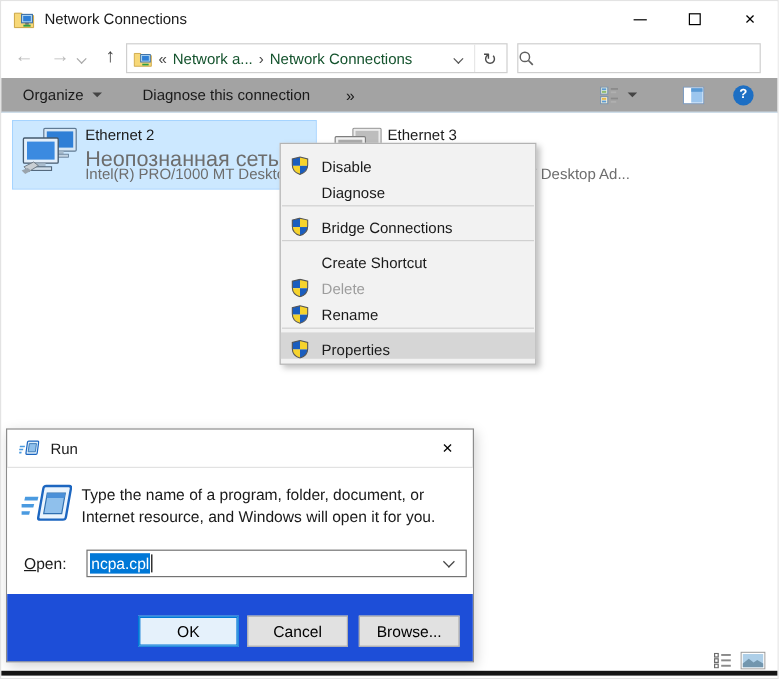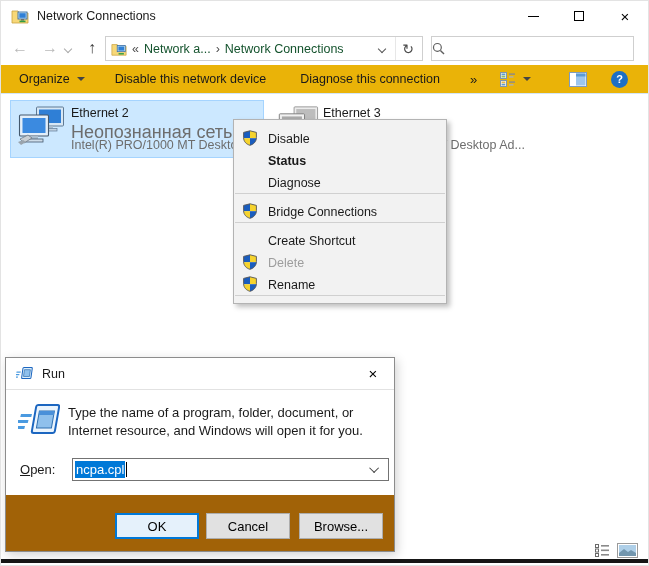--- a/index.html
+++ b/index.html
@@ -30,21 +30,21 @@
   .crumb { color:#14532d; }
   .addr-right { margin-left:auto; display:flex; align-items:center; }
   .addr-chev { width:6px; height:6px; border-left:1px solid #555; border-bottom:1px solid #555; transform:rotate(-45deg); margin-right:10px; }
   .refresh { font-size:14px; color:#4a4a4a; padding:0 8px 0 6px; border-left:1px solid #e7e7e7; height:23px; display:flex; align-items:center; }
   .searchbox { position:absolute; left:430px; top:5px; width:203px; height:25px; border:1px solid #cfcfcf; background:#fff; display:flex; align-items:center; }
   .searchbox input { flex:1; border:0; outline:none; font:12.5px "Liberation Sans", sans-serif; color:#1a1a1a; padding-left:8px; background:transparent; }
   .searchbox input::placeholder { color:#8a8a8a; opacity:1; }
   .search-glyph { flex:0 0 auto; margin-right:7px; }
 
   
-  .toolbar { position:absolute; left:0; top:64px; right:0; height:29px; background:#eab308; border-bottom:1px solid #d4e6f6; display:flex; align-items:center; font-size:12.5px; }
+  .toolbar { position:absolute; left:0; top:64px; right:0; height:29px; background:#a3a3a3; border-bottom:1px solid #d4e6f6; display:flex; align-items:center; font-size:12.5px; }
   .tb-item { display:flex; align-items:center; height:100%; padding:0 8px; color:#1a1a1a; }
   .tb-organize { margin-left:10px; }
   .tri-down { width:0; height:0; border-left:4px solid transparent; border-right:4px solid transparent; border-top:4px solid #444; margin-left:7px; }
   .tb-gap1 { margin-left:14px; } .tb-gap2 { margin-left:18px; }
   .tb-more { margin-left:14px; color:#1a1a1a; font-size:13px; }
   .tb-right { margin-left:auto; display:flex; align-items:center; margin-right:14px; }
   .tb-icon { display:flex; align-items:center; justify-content:center; padding:0 6px; }
   .help-circle { width:17px; height:17px; border-radius:50%; background:#1d6fc4; color:#fff; font-size:11px; font-weight:bold; display:flex; align-items:center; justify-content:center; }
 
   
@@ -79,21 +79,21 @@
   .run-big-icon { position:absolute; left:12px; top:12px; }
   .run-desc { position:absolute; left:62px; top:14px; width:316px; font-size:13px; line-height:1.35; color:#1a1a1a; }
   .run-open-row { position:absolute; left:0; top:66px; right:0; height:30px; }
   .run-open-label { position:absolute; left:14px; top:6px; font-size:13px; display:inline-block; }
   .u-first { display:inline-block; }
   .u-first::first-letter { text-decoration:underline; }
   .run-combo { position:absolute; left:66px; top:2px; width:317px; height:23px; border:1px solid #737373; background:#fff; display:flex; align-items:center; }
   .combo-value { margin-left:2px; font-size:13px; background:#0078d7; color:#fff; padding:1px 1px; }
   .combo-caret { width:0; height:15px; border-left:1px solid #000; margin-left:1px; }
   .combo-chev { margin-left:auto; margin-right:9px; width:7px; height:7px; border-left:1px solid #444; border-bottom:1px solid #444; transform:rotate(-45deg) translateY(-2px); }
-  .run-footer { position:absolute; left:0; bottom:0; right:0; height:56px; background:#a16207; }
+  .run-footer { position:absolute; left:0; bottom:0; right:0; height:56px; background:#1d4ed8; }
   .run-btn { position:absolute; top:18px; width:84px; height:26px; background:#e1e1e1; border:1px solid #adadad; font:13px "Liberation Sans", sans-serif; display:flex; align-items:center; justify-content:center; }
   .btn-ok { left:109px; background:#e5f1fb; border:1px solid #0078d7; box-shadow:inset 0 0 0 1px #0078d7; }
   .btn-cancel { left:200px; }
   .btn-browse { left:293px; }
 
   
   .statusbar-icons { position:absolute; right:10px; top:542px; display:flex; align-items:center; z-index:2; }
   .sb-icon { margin-left:7px; }
   .bottom-strip { position:absolute; left:0; top:558px; width:100%; height:4px; background:#161616; }
 </style>
@@ -167,23 +167,20 @@
         <line x1="8.4" y1="8.4" x2="12" y2="12" stroke="#5f5f5f" stroke-width="1.4"></line>
       </svg>
     </div>
   </div>
 
   <div class="toolbar">
     <div class="tb-item tb-organize">
       <span>Organize</span>
       <span class="tri-down"></span>
     </div>
-    <div class="tb-item tb-gap1">
-      <span>Disable this network device</span>
-    </div>
     <div class="tb-item tb-gap2">
       <span>Diagnose this connection</span>
     </div>
     <div class="tb-item tb-more">»</div>
 
     <div class="tb-right">
       <div class="tb-icon">
         <svg width="16" height="15" viewBox="0 0 16 15">
           <rect x="0.5" y="0.5" width="6" height="6" fill="#e8f0e0" stroke="#7d96af"></rect>
           <rect x="1.6" y="1.6" width="3.6" height="1.6" fill="#5b9bd5"></rect>
@@ -253,24 +250,20 @@
           <g clip-path="url(#shieldClip)">
             <rect width="8" height="8.2" fill="#1a5dbe"></rect>
             <rect x="8" width="8" height="8.2" fill="#f6d32d"></rect>
             <rect y="8.2" width="8" height="7.8" fill="#f6d32d"></rect>
             <rect x="8" y="8.2" width="8" height="7.8" fill="#1a5dbe"></rect>
           </g>
           <path d="M8 0.8 L14.4 2.4 V7.6 C14.4 11.7 11.6 14.3 8 15.3 C4.4 14.3 1.6 11.7 1.6 7.6 V2.4 Z" fill="none" stroke="#555" stroke-width="0.9"></path>
         </svg>
       <span class="mi-label">Disable</span>
     </div>
-    <div class="menu-item bold">
-      <span class="mi-icon empty"></span>
-      <span class="mi-label">Status</span>
-    </div>
     <div class="menu-item">
       <span class="mi-icon empty"></span>
       <span class="mi-label">Diagnose</span>
     </div>
     <div class="menu-sep"></div>
     <div class="menu-item">
       <svg class="mi-icon" viewBox="0 0 16 16">
           <g clip-path="url(#shieldClip)">
             <rect width="8" height="8.2" fill="#1a5dbe"></rect>
             <rect x="8" width="8" height="8.2" fill="#f6d32d"></rect>
@@ -304,20 +297,32 @@
             <rect width="8" height="8.2" fill="#1a5dbe"></rect>
             <rect x="8" width="8" height="8.2" fill="#f6d32d"></rect>
             <rect y="8.2" width="8" height="7.8" fill="#f6d32d"></rect>
             <rect x="8" y="8.2" width="8" height="7.8" fill="#1a5dbe"></rect>
           </g>
           <path d="M8 0.8 L14.4 2.4 V7.6 C14.4 11.7 11.6 14.3 8 15.3 C4.4 14.3 1.6 11.7 1.6 7.6 V2.4 Z" fill="none" stroke="#555" stroke-width="0.9"></path>
         </svg>
       <span class="mi-label">Rename</span>
     </div>
     <div class="menu-sep"></div>
+    <div class="menu-item highlighted">
+      <svg class="mi-icon" viewBox="0 0 16 16">
+          <g clip-path="url(#shieldClip)">
+            <rect width="8" height="8.2" fill="#1a5dbe"></rect>
+            <rect x="8" width="8" height="8.2" fill="#f6d32d"></rect>
+            <rect y="8.2" width="8" height="7.8" fill="#f6d32d"></rect>
+            <rect x="8" y="8.2" width="8" height="7.8" fill="#1a5dbe"></rect>
+          </g>
+          <path d="M8 0.8 L14.4 2.4 V7.6 C14.4 11.7 11.6 14.3 8 15.3 C4.4 14.3 1.6 11.7 1.6 7.6 V2.4 Z" fill="none" stroke="#555" stroke-width="0.9"></path>
+        </svg>
+      <span class="mi-label">Properties</span>
+    </div>
   </div>
 
   <div class="run-dialog">
     <div class="run-titlebar">
       <svg class="run-icon-sm" viewBox="0 0 20 17">
         <g transform="skewX(-12)">
             <rect x="2" y="6" width="5" height="1.6" fill="#4a9ae0"></rect>
             <rect x="1" y="9" width="5" height="1.6" fill="#4a9ae0"></rect>
             <rect x="0" y="12" width="5" height="1.6" fill="#4a9ae0"></rect>
           </g>

